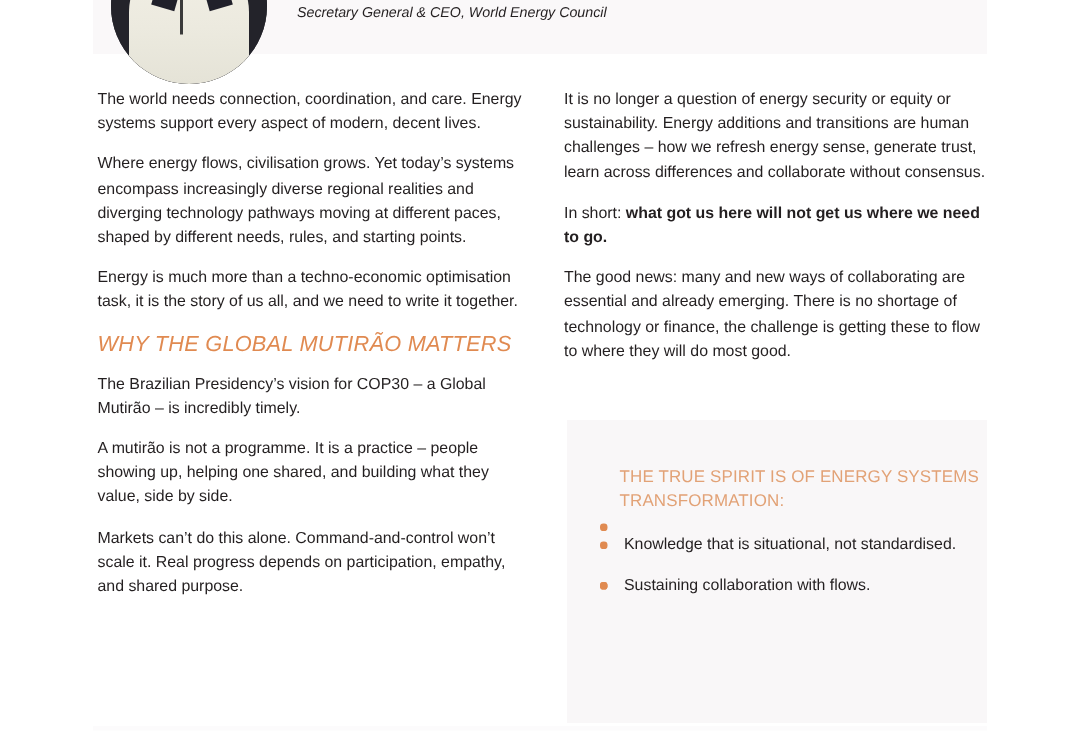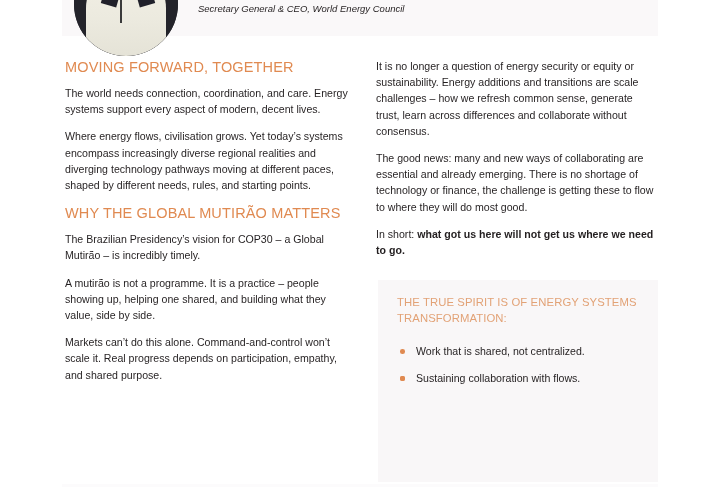--- a/index.html
+++ b/index.html
@@ -92,41 +92,41 @@
   .col-right { left: 376px; width: 282px; }
 
   h2.section-heading {
     margin: 0 0 9px 0;
     font-size: 14.5px;
     font-weight: normal;
     letter-spacing: 0.15px;
     color: #e08a51;
     line-height: 18px;
   }
-  .section-heading.second { margin-top: 9px; }
+  .section-heading.second { margin-top: 9px; font-style: italic; }
 
   p.body-text {
     margin: 0 0 11px 0;
     font-size: 10.6px;
     line-height: 16.2px;
     color: #231f20;
   }
   p.body-text b { font-weight: bold; }
 
   
   .callout {
     position: absolute;
     left: 378px;
     top: 280px;
     width: 280px;
     height: 202px;
     background: #f9f7f8;
   }
   .callout-heading {
-    margin: 0;
+    margin: 16px;
     position: absolute;
     left: 19px;
     top: 14px;
     width: 240px;
     font-size: 11.3px;
     font-weight: normal;
     letter-spacing: 0.1px;
     line-height: 16px;
     color: #e2a276;
   }
@@ -181,44 +181,47 @@
 
   <div class="pf-wire"></div>
 </div>
 
 <div class="byline">
   <span class="name">Angela Wilkinson,</span>
   <span class="role">Secretary General &amp; CEO, World Energy Council</span>
 </div>
 
 <div class="col col-left">
-  <h2 class="section-heading">MOVING FORWARD, TOGETHER</h2>
   <p class="body-text">The world needs connection, coordination, and care. Energy systems support every aspect of modern, decent lives.</p>
   <p class="body-text">Where energy flows, civilisation grows. Yet today’s systems encompass increasingly diverse regional realities and diverging technology pathways moving at different paces, shaped by different needs, rules, and starting points.</p>
+  <p class="body-text">Energy is much more than a techno-economic optimisation task, it is the story of us all, and we need to write it together.</p>
 
   <h2 class="section-heading second">WHY THE GLOBAL MUTIRÃO MATTERS</h2>
   <p class="body-text">The Brazilian Presidency’s vision for COP30 – a Global Mutirão – is incredibly timely.</p>
   <p class="body-text">A mutirão is not a programme. It is a practice – people showing up, helping one shared, and building what they value, side by side.</p>
   <p class="body-text">Markets can’t do this alone. Command-and-control won’t scale it. Real progress depends on participation, empathy, and shared purpose.</p>
 </div>
 
 <div class="col col-right">
-  <p class="body-text">It is no longer a question of energy security or equity or sustainability.  Energy additions and transitions are scale challenges – how we refresh common sense, generate trust, learn across differences and collaborate without consensus.</p>
-  <p class="body-text">The good news: many and new ways of collaborating are essential and already emerging. There is no shortage of technology or finance, the challenge is getting these to flow to where they will do most good.</p>
+  <p class="body-text">It is no longer a question of energy security or equity or sustainability.  Energy additions and transitions are human challenges – how we refresh energy sense, generate trust, learn across differences and collaborate without consensus.</p>
   <p class="body-text">
     <span>In short: </span><b>what got us here will not get us where we need to go.</b>
   </p>
+  <p class="body-text">The good news: many and new ways of collaborating are essential and already emerging. There is no shortage of technology or finance, the challenge is getting these to flow to where they will do most good.</p>
 </div>
 
 <div class="callout">
   <h3 class="callout-heading">THE TRUE SPIRIT IS OF ENERGY SYSTEMS TRANSFORMATION:</h3>
   <ul class="callout-list">
     <li>
       <span class="dot"></span>
-      <span>Work that is shared, not centralized.</span>
+    </li>
+    <li>
+      <span class="dot"></span>
+      <span>Knowledge that is situational, not standardised.</span>
     </li>
     <li>
       <span class="dot"></span>
     </li>
     <li>
       <span class="dot"></span>
       <span>Sustaining collaboration with flows.</span>
     </li>
   </ul>
 </div>

